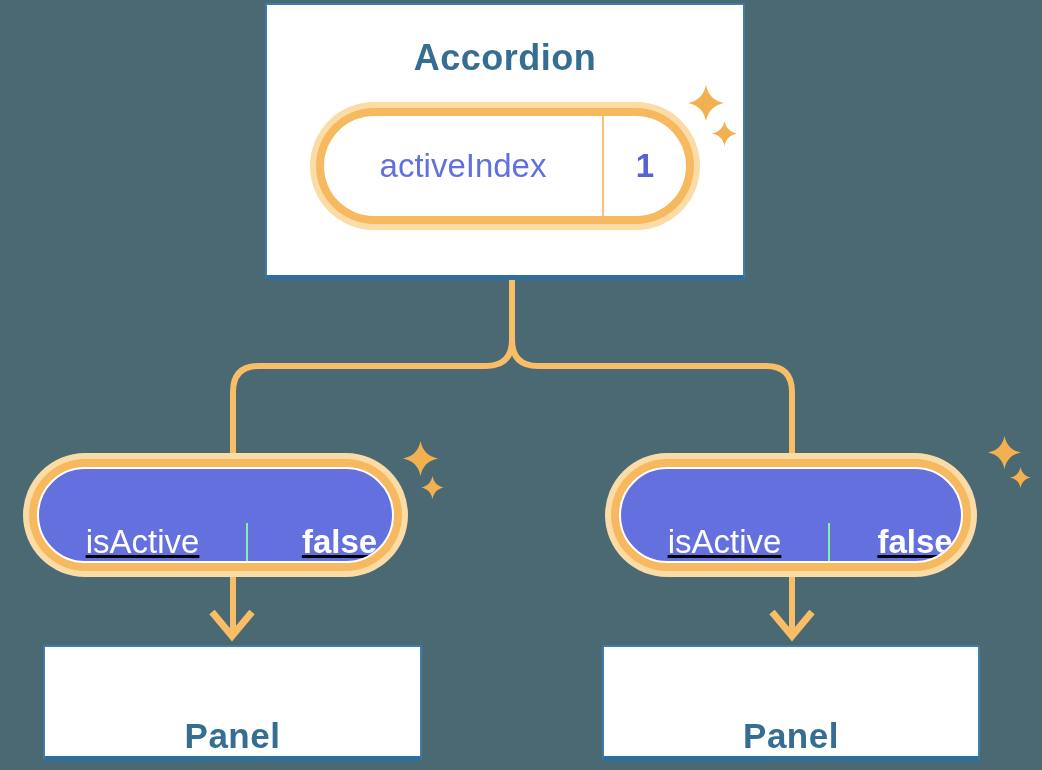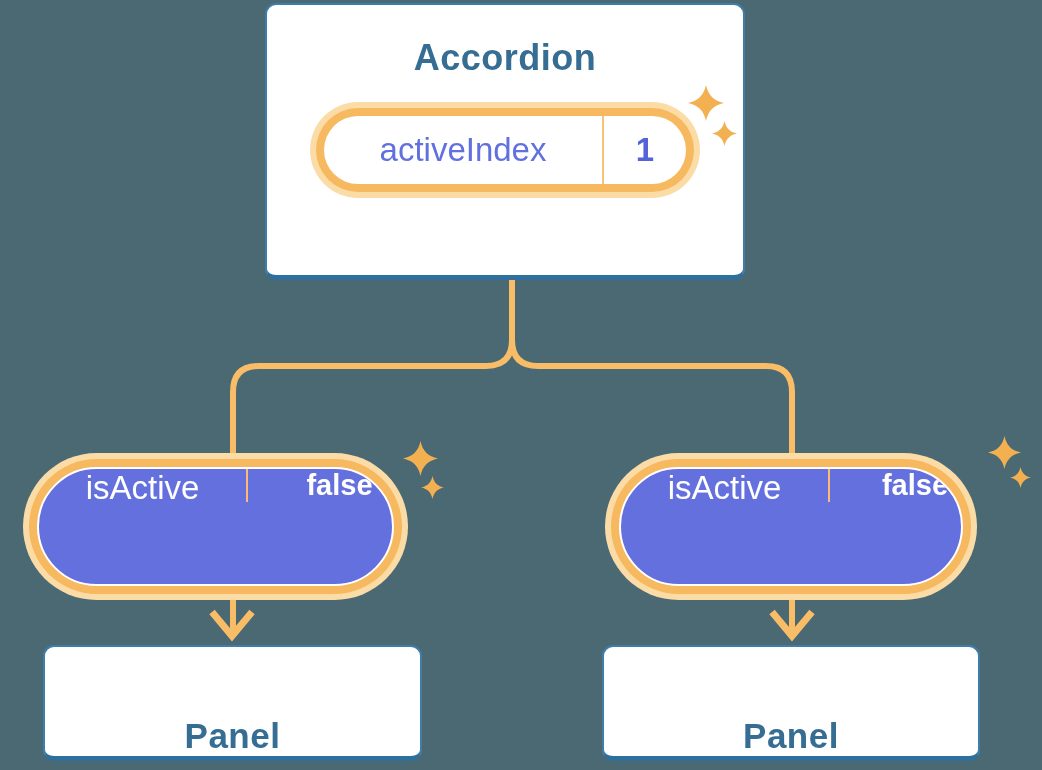--- a/index.html
+++ b/index.html
@@ -47,38 +47,38 @@
     stroke: var(--connector);
     stroke-width: 7;
     stroke-linejoin: miter;
     stroke-linecap: butt;
   }
   .card {
     position: absolute;
     background: var(--card-bg);
     border: 2px solid var(--card-border);
     border-bottom: 5px solid var(--card-border-bottom);
-    border-radius: 11px;
+    border-radius: 2px;
     z-index: 2;
   }
   .accordion-card { left: 265px; top: 3px; width: 480px; height: 277px; }
   .card-title {
     position: absolute;
     left: 0; right: 0;
     text-align: center;
     color: var(--heading-text);
     font-size: 36px;
     font-weight: 600;
     letter-spacing: 0.5px;
   }
   .accordion-card .card-title { top: 32px; }
   .state-pill {
     position: absolute;
     left: 57px; top: 111px;
-    width: 362px; height: 68px;
+    width: 362px; height: 100px;
     background: var(--card-bg);
     border-radius: 999px;
     box-shadow: 0 0 0 8px var(--ring-orange), 0 0 0 14px var(--ring-peach);
     display: flex;
     align-items: stretch;
     overflow: hidden;
   }
   .state-pill .seg-name {
     width: 278px;
     display: flex; align-items: center; justify-content: center;
@@ -88,44 +88,45 @@
   .state-pill .seg-value {
     flex: 1;
     display: flex; align-items: center; justify-content: center;
     border-left: 2px solid var(--divider-orange);
     color: var(--prop-value-text);
     font-size: 33px;
     font-weight: 700;
   }
   .prop-pill {
     position: absolute;
-    width: 357px; height: 119px;
+    width: 357px; height: 96px;
     background: var(--pill-purple);
     border: 2px solid #FFFFFF;
     border-radius: 999px;
     box-shadow: 0 0 0 8px var(--ring-orange), 0 0 0 14px var(--ring-peach);
     display: flex;
-    align-items: flex-start;
+    align-items: flex-end;
     overflow: hidden;
     z-index: 2;
+    text-decoration: underline;
   }
   .prop-pill-left  { left: 37px;  top: 467px; }
   .prop-pill-right { left: 619px; top: 467px; width: 344px; }
   .prop-pill .seg-name {
     width: 207px;
     display: flex; align-items: center; justify-content: center;
     color: var(--pill-text-light);
     font-size: 33px;
   }
   .prop-pill .seg-value {
     flex: 1;
     display: flex; align-items: center; justify-content: center;
-    border-left: 2px solid #fdba74;
+    border-left: 2px solid #86efac;
     color: var(--pill-text-light);
-    font-size: 29px;
+    font-size: 33px;
     font-weight: 700;
     padding-left: 39px;
   }
   .panel-card {
     width: 379px; height: 116px;
     display: flex; align-items: flex-end; justify-content: center;
   }
   .panel-card-left  { left: 43px;  top: 645px; }
   .panel-card-right { left: 602px; top: 645px; width: 378px; }
   .panel-title {

